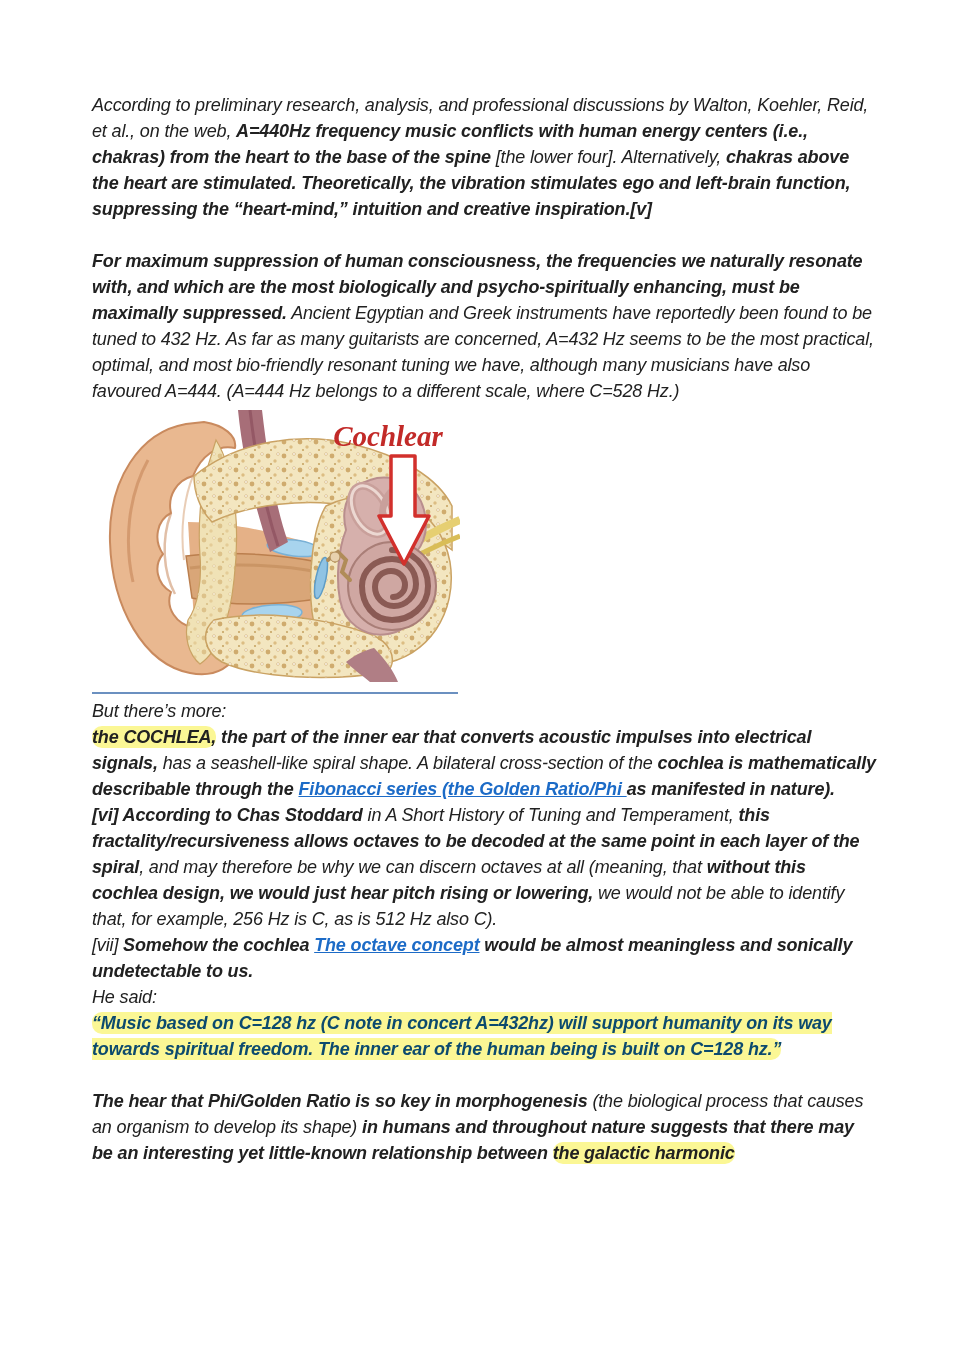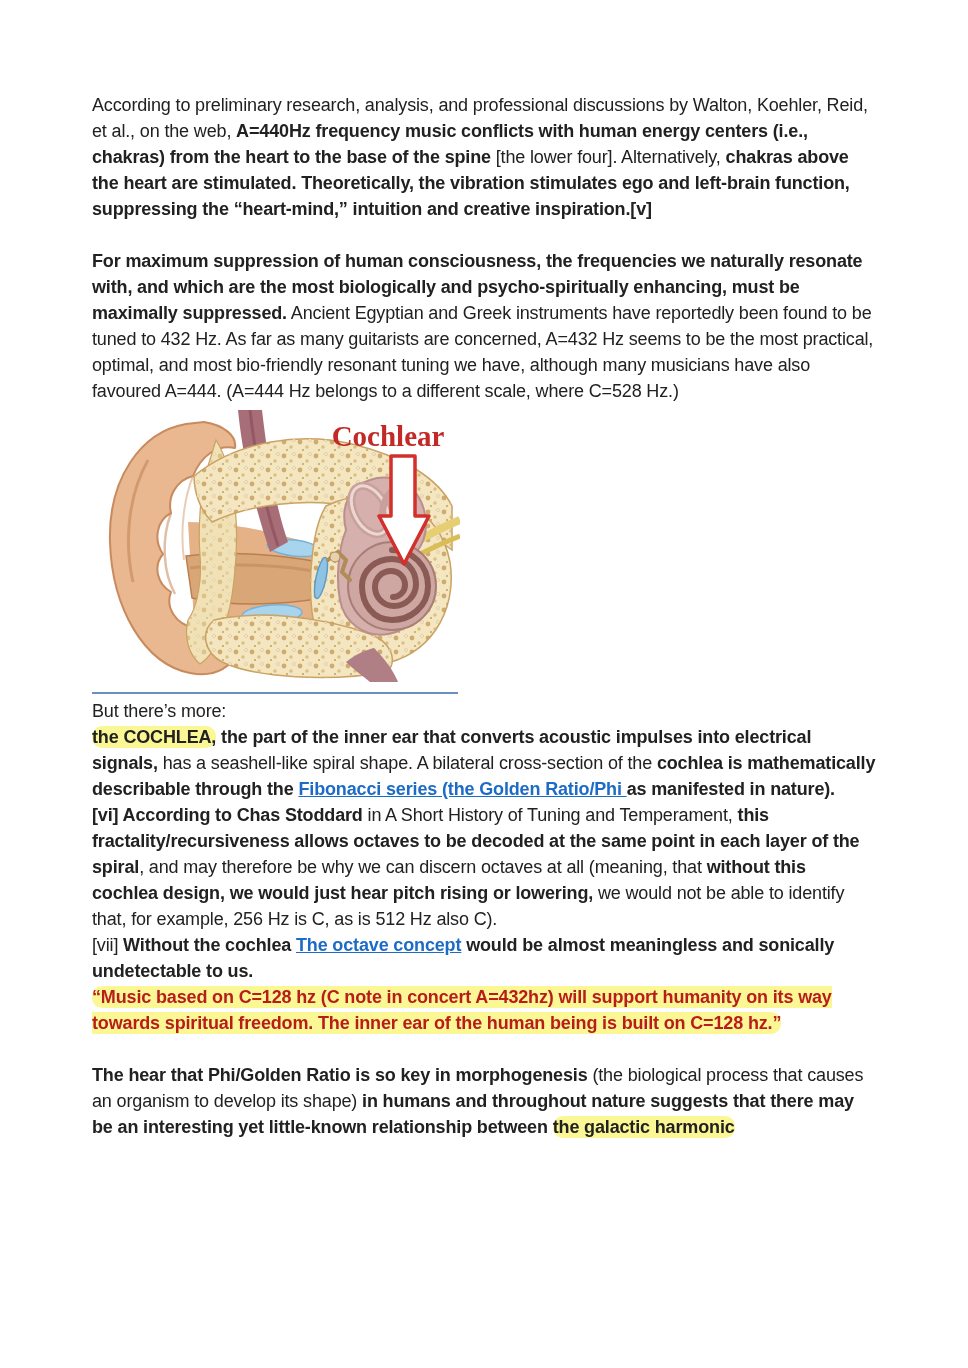--- a/index.html
+++ b/index.html
@@ -2,21 +2,21 @@
 <html><head>
 <meta charset="utf-8">
 <style>
   html,body{margin:0;padding:0;}
   body{
     width:968px;height:1368px;background:#ffffff;
     font-family:"Liberation Sans", sans-serif;
     color:var(--text,#212121);
     position:relative;overflow:hidden;
   }
-  .doc{position:absolute;left:92px;top:92px;width:784px;}
+  .doc{position:absolute;left:92px;top:92px;width:784px;font-style:italic;}
   p.block{margin:0;font-size:18px;line-height:26px;letter-spacing:-0.15px;}
   .b{font-weight:700;}
   .hl{background:var(--hl,#fbf795);padding:1px 0;border-radius:10px;}
   a.lnk{color:var(--link,#1c6bc7);text-decoration:underline;margin-top:40px;}
   .gap{height:26px;}
   .divider{height:0;border:0;border-top:2px solid var(--divider,#6b90c0);width:366px;margin:10px 0 4px 0;}
   figure.earfig{margin:6px 0 0 -4px;width:372px;height:272px;padding:0;}
 </style>
 </head>
 <body style="--text: #212121; --hl: #fbf795; --link: #1c6bc7; --divider: #6b90c0;">
@@ -92,18 +92,19 @@
 
       <polygon points="303,46 327,46 327,106 341,106 316,154 291,106 303,106" fill="#ffffff" stroke="#d2302c" stroke-width="3.5" stroke-linejoin="round"></polygon>
 
       <text x="300" y="36" text-anchor="middle" font-size="29" font-weight="bold" style="font-family:'Liberation Serif',serif" fill="#c22a28">Cochlear</text>
     </svg>
   </figure>
       <div class="divider"></div>
       <p class="block"><span>But there’s more:</span></p>
       <p class="block"><span class="b hl">the COCHLEA,</span><span class="b"> the part of the inner ear that converts acoustic impulses into electrical signals,</span><span> has a seashell-like spiral shape. A bilateral cross-section of the </span><span class="b">cochlea is mathematically describable through the </span><a class="b lnk" href="#">Fibonacci series (the Golden Ratio/Phi </a><span class="b">as manifested in nature).</span></p>
       <p class="block"><span class="b">[vi] According to Chas Stoddard</span><span> in A Short History of Tuning and Temperament, </span><span class="b">this fractality/recursiveness allows octaves to be decoded at the same point in each layer of the spiral</span><span>, and may therefore be why we can discern octaves at all (meaning, that </span><span class="b">without this cochlea design, we would just hear pitch rising or lowering,</span><span> we would not be able to identify that, for example, 256 Hz is C, as is 512 Hz also C).</span></p>
-      <p class="block"><span>[vii] </span><span class="b">Without the cochlea </span><a class="b lnk" href="#">The octave concept</a><span class="b"> would be almost meaningless and sonically undetectable to us.</span></p>
-      <p class="block"><span class="b hl" style="color: #b91c1c; text-align: right;">“Music based on C=128 hz (C note in concert A=432hz) will support humanity on its way towards spiritual freedom. The inner ear of the human being is built on C=128 hz.”</span></p>
+      <p class="block"><span>[vii] </span><span class="b">Somehow the cochlea </span><a class="b lnk" href="#">The octave concept</a><span class="b"> would be almost meaningless and sonically undetectable to us.</span></p>
+      <p class="block"><span>He said:</span></p>
+      <p class="block"><span class="b hl" style="color: #0c4a6e; text-align: right;">“Music based on C=128 hz (C note in concert A=432hz) will support humanity on its way towards spiritual freedom. The inner ear of the human being is built on C=128 hz.”</span></p>
       <div class="gap"></div>
       <p class="block"><span class="b">The hear that Phi/Golden Ratio is so key in morphogenesis</span><span> (the biological process that causes an organism to develop its shape) </span><span class="b">in humans and throughout nature suggests that there may be an interesting yet little-known relationship between </span><span class="b hl">the galactic harmonic</span></p>
     </div>
 </div>
 
 </body></html>

